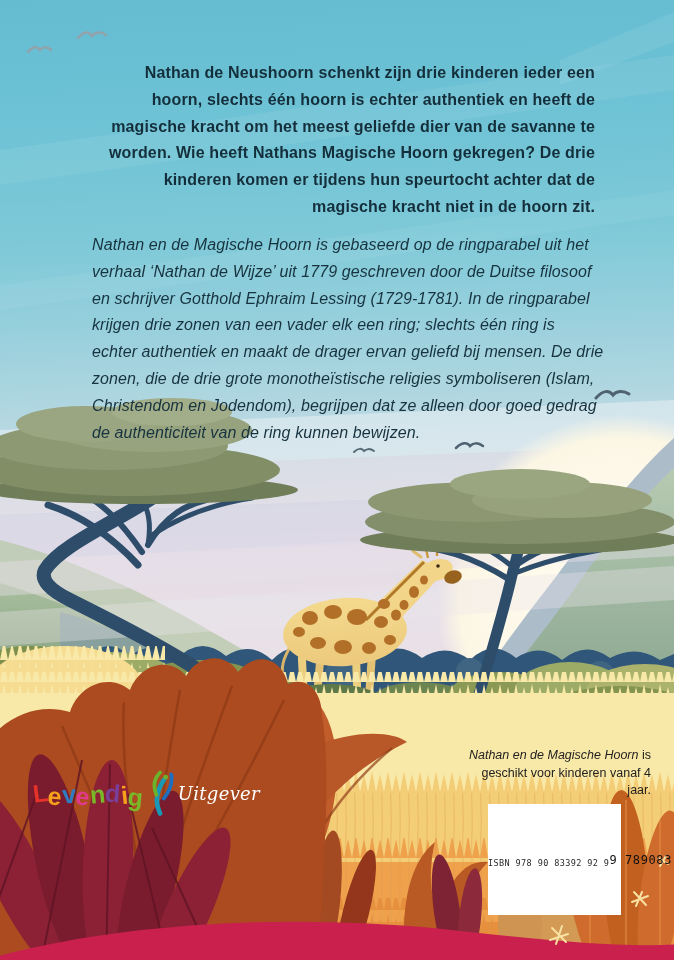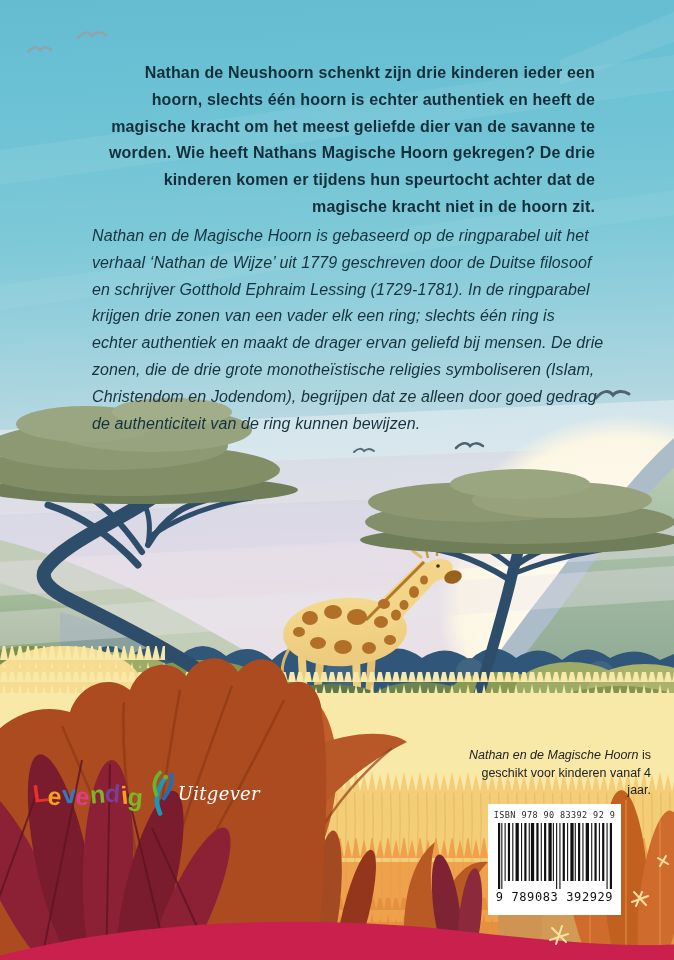--- a/index.html
+++ b/index.html
@@ -11,32 +11,32 @@
       #aed6e0 41%, #c3dbe4 47%, #d7dee8 53%, #e3e0e9 59%,
       #e9e1e8 66%, #eadfe4 74%, #eadfe4 100%);
   }
   .scene{position:absolute;left:0;top:0;width:674px;height:960px;}
   .synopsis{
     position:absolute;left:92px;top:60px;width:503px;margin:0;
     font-weight:bold;font-size:16px;line-height:26.8px;
     color:#142f3b;letter-spacing:.15px;text-align:right;
   }
   .about{
-    position:absolute;left:92px;top:223px;width:512px;margin:0;
+    position:absolute;left:92px;top:232px;width:512px;margin:0;
     font-style:italic;font-size:16px;line-height:26.8px;
     color:#17333f;letter-spacing:.1px;
   }
   .age-note{
     position:absolute;left:455px;top:747px;width:196px;
     text-align:right;font-size:12.5px;line-height:17.5px;color:#242220;
   }
   .age-note .it{font-style:italic;}
   .isbn-box{
     position:absolute;left:488px;top:804px;width:133px;height:111px;
-    background:#ffffff;display:flex;flex-direction:column;
+    background:#ffffff;display:flex;
     align-items:center;justify-content:flex-start;
   }
   .isbn-label{
     margin-top:6px;font-family:"DejaVu Sans Mono",monospace;
     font-size:8.5px;color:#2a2a2a;letter-spacing:.4px;white-space:nowrap;
   }
   .barcode{margin-top:3px;width:114px;height:66px;}
   .isbn-number{
     margin-top:1px;font-family:"DejaVu Sans Mono",monospace;
     font-size:12px;color:#111;letter-spacing:.6px;white-space:nowrap;

